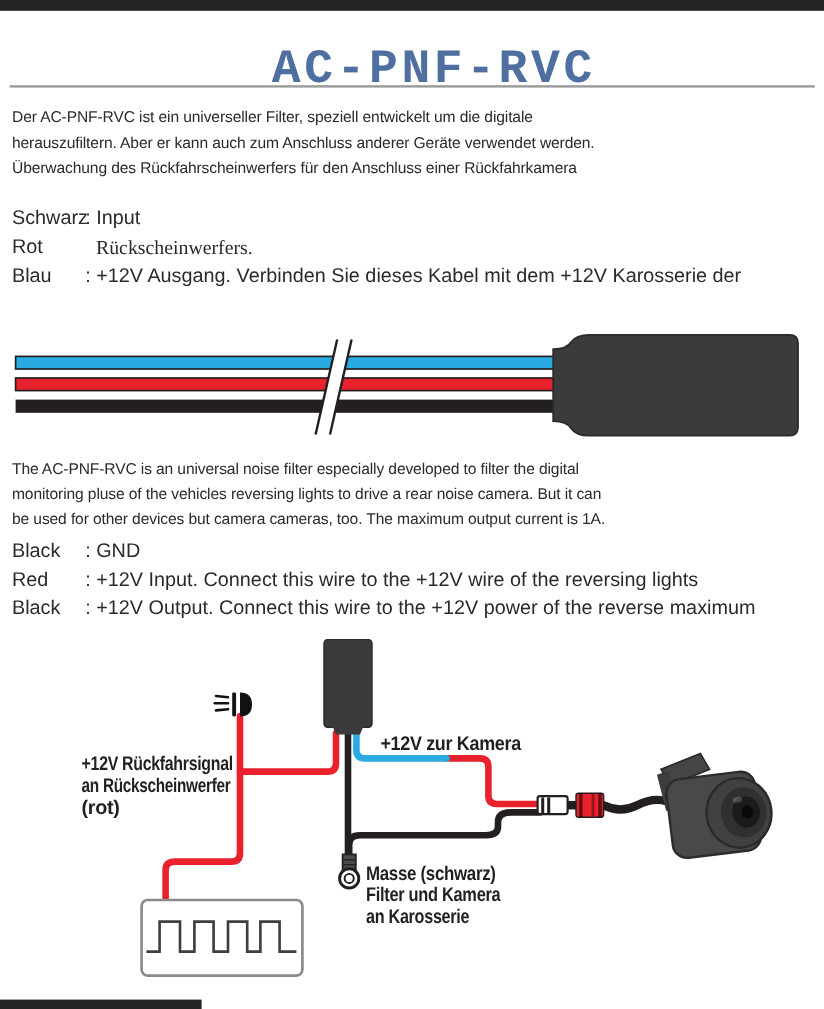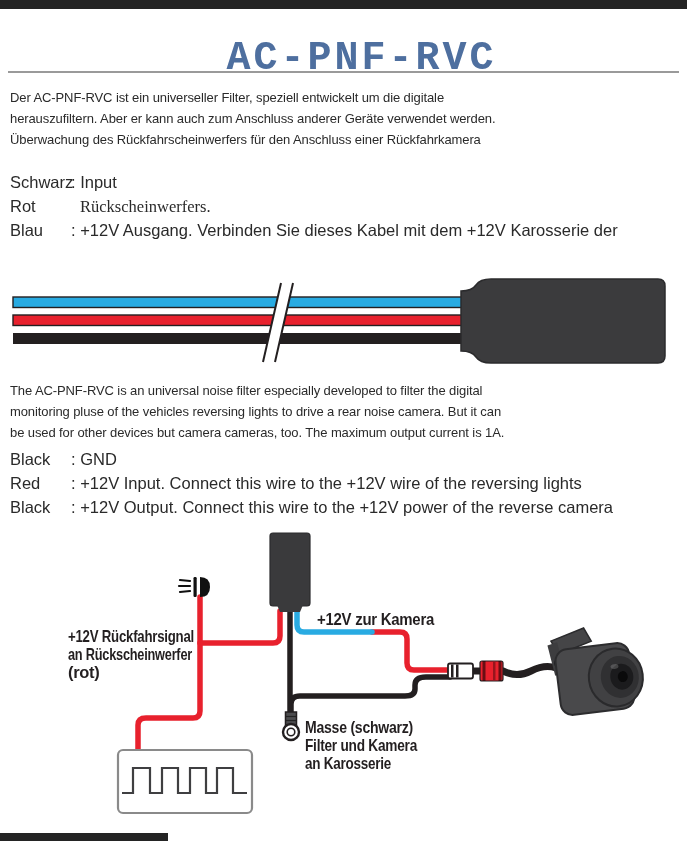--- a/index.html
+++ b/index.html
@@ -95,21 +95,21 @@
     </div>
     <div class="legend-row">
       <div class="term">Red</div>
       <div class="desc">
           <div>: +12V Input. Connect this wire to the +12V wire of the reversing lights</div>
         </div>
     </div>
     <div class="legend-row">
       <div class="term">Black</div>
       <div class="desc">
-          <div>: +12V Output. Connect this wire to the +12V power of the reverse camera</div>
+          <div>: +12V Output. Connect this wire to the +12V power of the reverse maximum</div>
         </div>
     </div>
   </div>
 
   <svg class="svg-diagram" width="687" height="300" viewBox="0 0 687 300">
 
     <g fill="none" stroke-width="5.5" stroke-linecap="round" stroke-linejoin="round" stroke="#e8212d">
       <path d="M200,77 L200,191 Q200,198 193,198 L146,198 Q138,198 138,205 L138,230"></path>
       <path d="M280,91 L280,116 Q280,123 273,123 L200,123"></path>
       <path d="M372,112 L400,112 Q407,112 407,119 L407,143 Q407,150 414,150 L450,150"></path>

